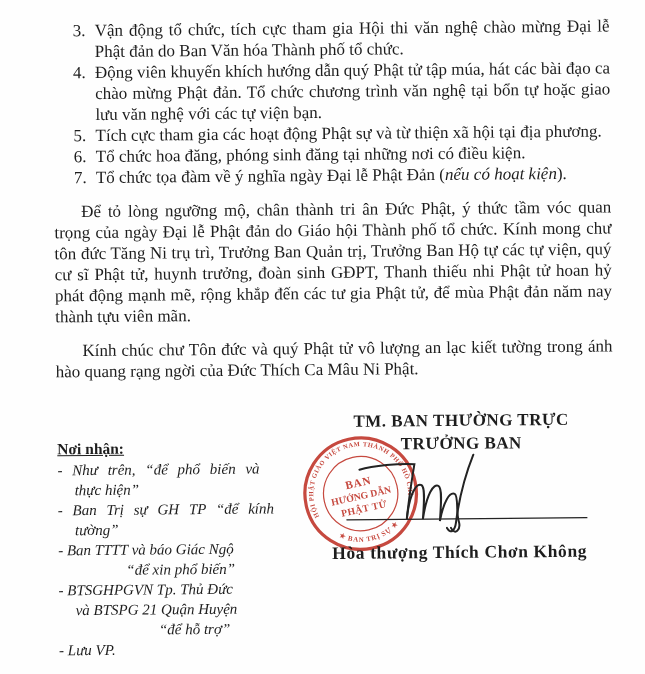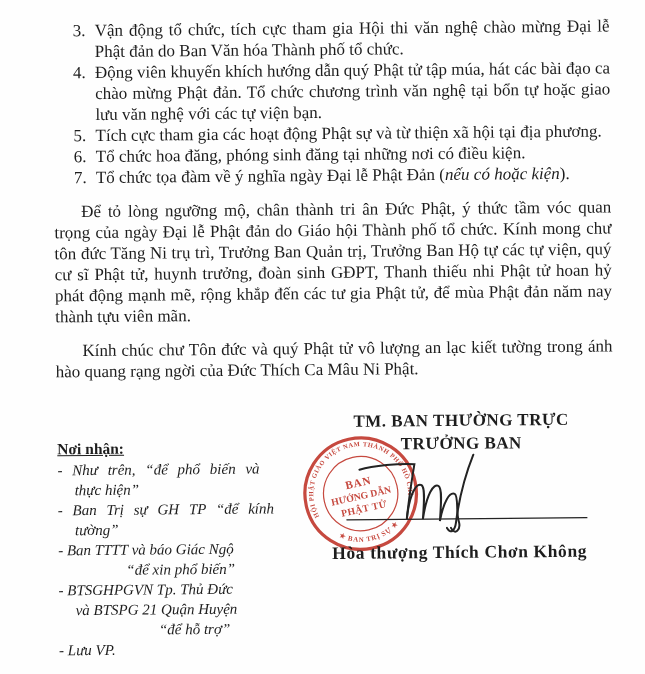--- a/index.html
+++ b/index.html
@@ -61,21 +61,21 @@
         <div class="li">
           <span class="num">5.</span>
           <span class="txt">Tích cực tham gia các hoạt động Phật sự và từ thiện xã hội tại địa phương.</span>
         </div>
         <div class="li">
           <span class="num">6.</span>
           <span class="txt">Tổ chức hoa đăng, phóng sinh đăng tại những nơi có điều kiện.</span>
         </div>
         <div class="li">
           <span class="num">7.</span>
-          <span class="txt"><span>Tổ chức tọa đàm về ý nghĩa ngày Đại lễ Phật Đản (</span><span class="it">nếu có hoặc kiện</span><span>).</span></span>
+          <span class="txt"><span>Tổ chức tọa đàm về ý nghĩa ngày Đại lễ Phật Đản (</span><span class="it">nếu có hoạt kiện</span><span>).</span></span>
         </div>
       </div>
 
       <p class="para">Để tỏ lòng ngưỡng mộ, chân thành tri ân Đức Phật, ý thức tầm vóc quan trọng của ngày Đại lễ Phật đản do Giáo hội Thành phố tổ chức. Kính mong chư tôn đức Tăng Ni trụ trì, Trưởng Ban Quản trị, Trưởng Ban Hộ tự các tự viện, quý cư sĩ Phật tử, huynh trưởng, đoàn sinh GĐPT, Thanh thiếu nhi Phật tử hoan hỷ phát động mạnh mẽ, rộng khắp đến các tư gia Phật tử, để mùa Phật đản năm nay thành tựu viên mãn.</p>
       <p class="para">Kính chúc chư Tôn đức và quý Phật tử vô lượng an lạc kiết tường trong ánh hào quang rạng ngời của Đức Thích Ca Mâu Ni Phật.</p>
     </div>
 
     <div class="sign-head">
       <div>TM. BAN THƯỜNG TRỰC</div>
       <div>TRƯỞNG BAN</div>

